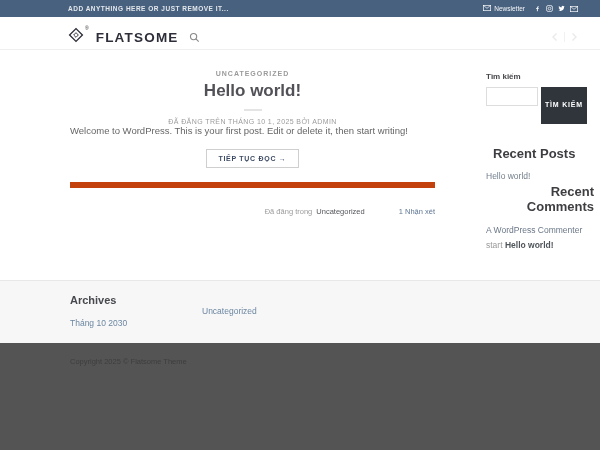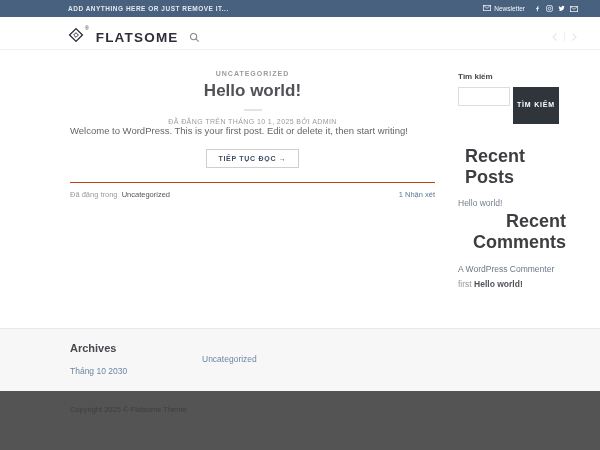--- a/index.html
+++ b/index.html
@@ -28,41 +28,41 @@
   
   .page { position:relative; height:230px; background:#fff; }
   .content { position:absolute; left:70px; top:0; width:365px; }
   .cat { margin-top:20px; text-align:center; font-size:7px; letter-spacing:1px; color:#9a9a9a; font-weight:bold; cursor:pointer; }
   .content h1 { margin-top:4px; text-align:center; font-size:17px; font-weight:bold; color:#515157; cursor:pointer; }
   .title-divider { width:18px; height:2px; background:#e4e4e4; margin:8px auto 0; }
   .post-meta { margin-top:7px; text-align:center; font-size:7px; letter-spacing:.4px; color:#9c9c9c; }
   .excerpt { font-size:9.5px; color:#666; line-height:1.35; }
   .btn-row { text-align:center; margin-top:9px; }
   .read-more { display:inline-block; border:1px solid #cfcfcf; padding:5px 11px; font-size:7px; font-weight:bold; letter-spacing:.7px; color:#3c4a63; text-decoration:none; cursor:pointer; background:#fff; }
-  .entry-footer { margin-top:14px; border-top:1px solid #c2410c; padding-top:7px; display:flex; justify-content:space-between; font-size:7.5px; }
+  .entry-footer { margin-top:14px; border-top:6px solid #c2410c; padding-top:19px; display:flex; justify-content:flex-end; font-size:7.5px; }
   .posted-label { color:#9b9b9b; }
   .posted-cat { color:#55565c; text-decoration:none; cursor:pointer; margin-left:2px; }
-  .comments-link { color:#5e7693; text-decoration:none; cursor:pointer; }
+  .comments-link { color:#5e7693; text-decoration:none; cursor:pointer;margin-left:34px; }
 
   
-  .sidebar { position:absolute; left:458px; top:22px; width:108px; }
+  .sidebar { position:absolute; left:486px; top:22px; width:108px; }
   .search-label { display:block; font-size:8px; font-weight:bold; color:#46464a; }
   .search-row { margin-top:6px; display:flex; align-items:flex-start; gap:3px; }
   .search-input { width:52px; height:19px; border:1px solid #ddd; background:#fff; outline:none; font-size:8px; padding:0 3px; }
   .search-btn { width:46px; height:37px; background:#30353b; color:#fff; border:none; font-family:inherit; font-size:7px; font-weight:bold; letter-spacing:.8px; line-height:1.5; cursor:pointer; }
-  .widget-title { margin-top:22px; font-size:18px; font-weight:bold; color:#3e3e42;padding-left:7px; }
+  .widget-title { margin-top:22px; font-size:13px; font-weight:bold; color:#3e3e42;padding-left:7px; }
   .recent-post-link { display:inline-block; margin-top:10px; font-size:8.5px; color:#75808d; text-decoration:none; cursor:pointer; }
   .widget-title.second { margin-top:1px;text-align:right; }
   .comment-item { margin-top:9px; font-size:8.5px; line-height:1.75; }
   .comment-author { color:#6a7787; text-decoration:none; cursor:pointer;margin-top:33px; }
   .comment-connector { color:#9a9a9a; }
   .comment-post { color:#50555b; font-weight:600; text-decoration:none; cursor:pointer; }
 
   
-  .footer-widgets { height:63px; background:#f7f7f7; border-top:1px solid #e8e8e8; display:flex; padding:13px 0 16px 70px;margin-top:48px; }
+  .footer-widgets { height:63px; background:#f7f7f7; border-top:1px solid #e8e8e8; display:flex; padding:13px 0 16px 70px; }
   .fcol { width:132px; }
   .fcol h4 { font-size:11px; font-weight:bold; color:#47494e; }
   .fcol a { display:inline-block; margin-top:12px; font-size:8.5px; color:#6c87a2; text-decoration:none; cursor:pointer; }
 
   
   .abs-footer { height:107px; background:#545454; padding:7px 0 0 70px; }
   .abs-footer span { font-size:7.5px; color:#3e3e3e; }
 </style>
 </head>
 <body>
@@ -164,21 +164,21 @@
       <label class="search-label">Tìm kiếm</label>
       <div class="search-row">
         <input class="search-input" type="text" style="">
         <button class="search-btn">TÌM KIẾM</button>
       </div>
       <h3 class="widget-title">Recent Posts</h3>
       <a class="recent-post-link">Hello world!</a>
       <h3 class="widget-title second">Recent Comments</h3>
       <div class="comment-item">
         <a class="comment-author">A WordPress Commenter</a>
-        <span class="comment-connector">first</span>
+        <span class="comment-connector">start</span>
         <a class="comment-post">Hello world!</a>
       </div>
     </aside>
   </div>
 
   <div class="footer-widgets">
     <div class="fcol">
       <h4>Archives</h4>
       <a>Tháng 10 2030</a>
     </div>

